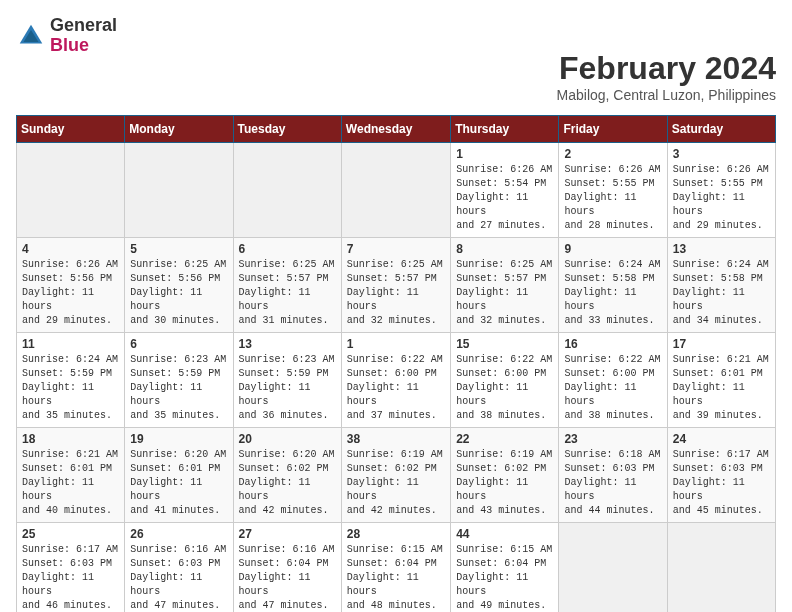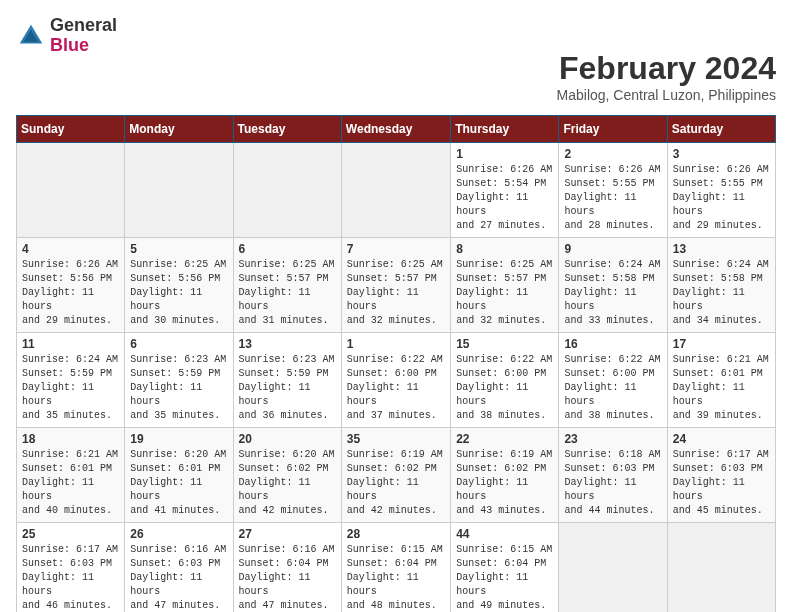--- a/index.html
+++ b/index.html
@@ -212,21 +212,21 @@
         </td>
         <td>
           <div class="day-num">19</div>
           <div class="day-info">Sunrise: 6:20 AM<br>Sunset: 6:01 PM<br>Daylight: 11 hours<br>and 41 minutes.</div>
         </td>
         <td>
           <div class="day-num">20</div>
           <div class="day-info">Sunrise: 6:20 AM<br>Sunset: 6:02 PM<br>Daylight: 11 hours<br>and 42 minutes.</div>
         </td>
         <td>
-          <div class="day-num">35</div>
+          <div class="day-num">38</div>
           <div class="day-info">Sunrise: 6:19 AM<br>Sunset: 6:02 PM<br>Daylight: 11 hours<br>and 42 minutes.</div>
         </td>
         <td>
           <div class="day-num">22</div>
           <div class="day-info">Sunrise: 6:19 AM<br>Sunset: 6:02 PM<br>Daylight: 11 hours<br>and 43 minutes.</div>
         </td>
         <td>
           <div class="day-num">23</div>
           <div class="day-info">Sunrise: 6:18 AM<br>Sunset: 6:03 PM<br>Daylight: 11 hours<br>and 44 minutes.</div>
         </td>

